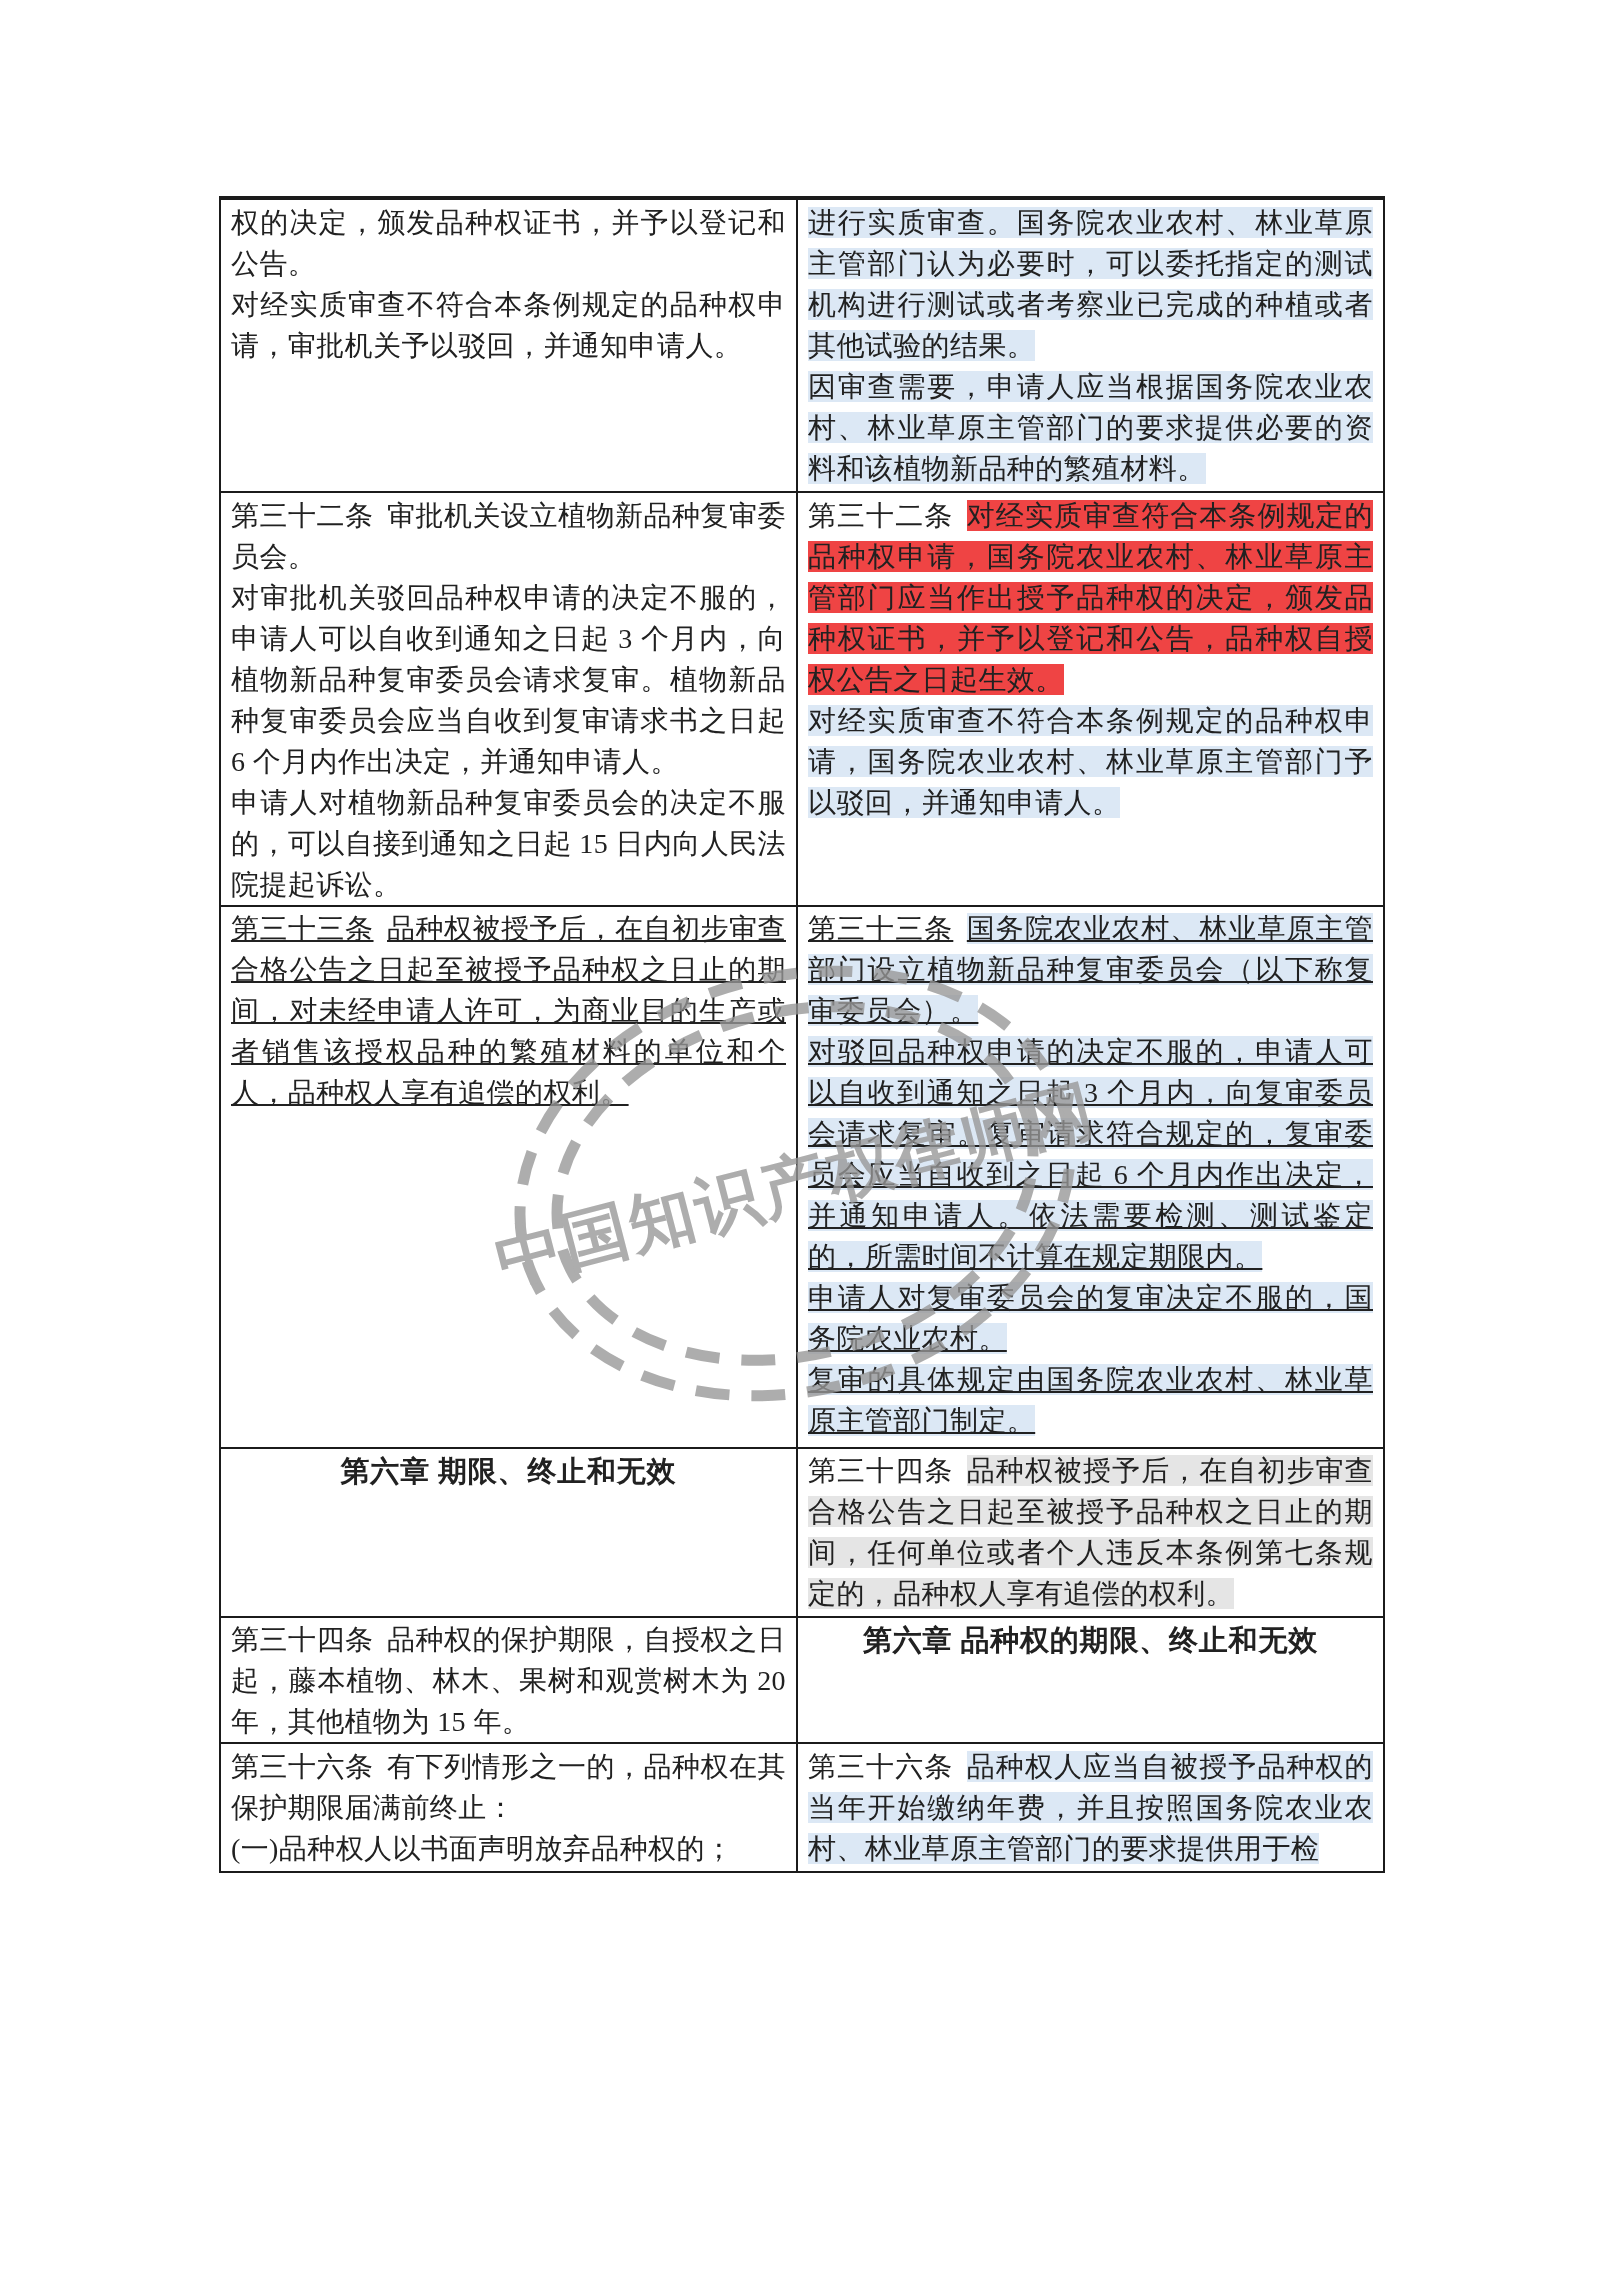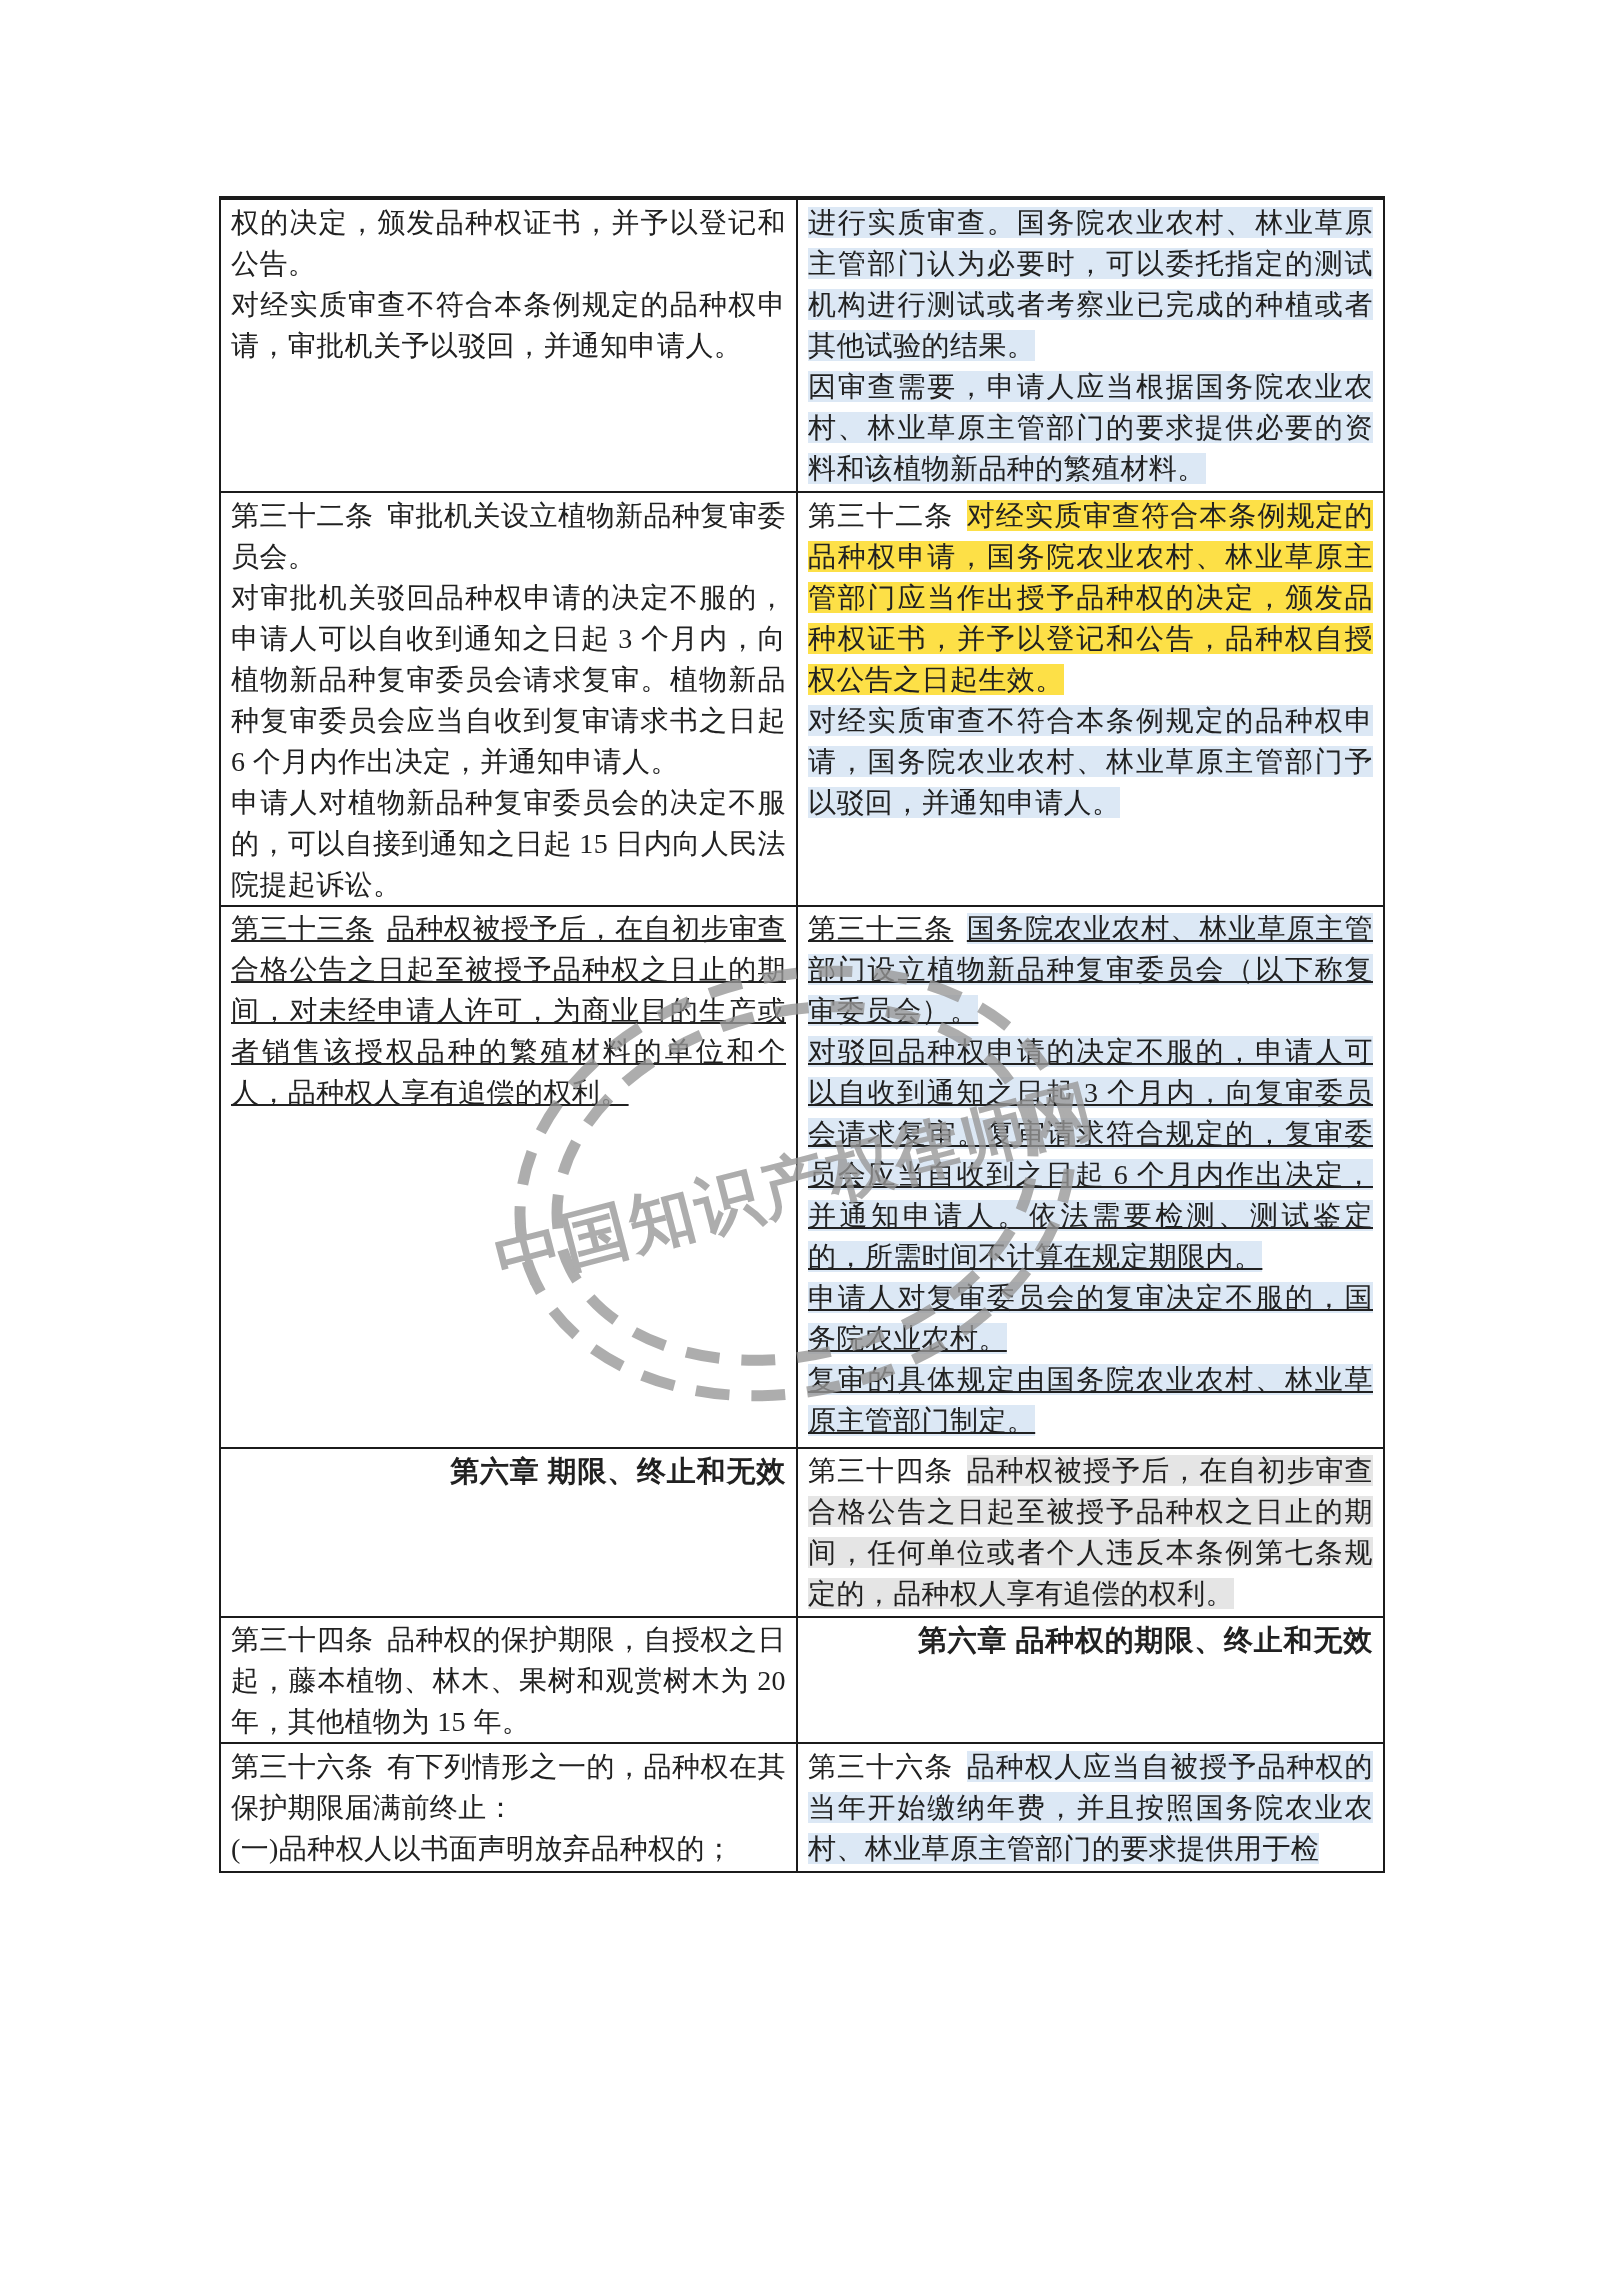--- a/index.html
+++ b/index.html
@@ -36,21 +36,21 @@
     text-align:justify;
     letter-spacing:0.4px;
   }
   .num{margin-right:13.5px;}
   .hl{background:#dce8f5;}
   .chapter{
     margin:0;
     font-size:29px;
     line-height:42px;
     font-weight:bold;
-    text-align:right;
+    text-align:center;
     letter-spacing:0.8px;
   }
   .watermark{
     position:absolute;left:467px;top:923px;width:656px;height:521px;
     pointer-events:none;opacity:0.78;z-index:5;
   }
 </style>
 </head>
 <body>
 
@@ -74,21 +74,21 @@
       </td>
     </tr>
 
     <tr class="r1">
       <td>
         <p class="para"><span class="num">第三十二条</span><span>审批机关设立植物新品种复审委员会。</span></p>
         <p class="para"><span>对审批机关驳回品种权申请的决定不服的，申请人可以自收到通知之日起 3 个月内，向植物新品种复审委员会请求复审。植物新品种复审委员会应当自收到复审请求书之日起 6 个月内作出决定，并通知申请人。</span></p>
         <p class="para"><span>申请人对植物新品种复审委员会的决定不服的，可以自接到通知之日起 15 日内向人民法院提起诉讼。</span></p>
       </td>
       <td>
-        <p class="para"><span class="num">第三十二条</span><span class="hl" style="background-color: #fde047;">对经实质审查符合本条例规定的品种权申请，国务院农业农村、林业草原主管部门应当作出授予品种权的决定，颁发品种权证书，并予以登记和公告，品种权自授权公告之日起生效。</span></p>
+        <p class="para"><span class="num">第三十二条</span><span class="hl" style="background-color: #ef4444;">对经实质审查符合本条例规定的品种权申请，国务院农业农村、林业草原主管部门应当作出授予品种权的决定，颁发品种权证书，并予以登记和公告，品种权自授权公告之日起生效。</span></p>
         <p class="para"><span class="hl" style="background-color: rgb(220, 232, 245);">对经实质审查不符合本条例规定的品种权申请，国务院农业农村、林业草原主管部门予以驳回，并通知申请人。</span></p>
       </td>
     </tr>
 
     <tr class="r2">
       <td>
         <p class="para"><span class="num">第三十三条</span><span>品种权被授予后，在自初步审查合格公告之日起至被授予品种权之日止的期间，对未经申请人许可，为商业目的生产或者销售该授权品种的繁殖材料的单位和个人，品种权人享有追偿的权利。</span></p>
       </td>
       <td>
         <p class="para"><span class="num">第三十三条</span><span class="hl" style="background-color: rgb(220, 232, 245);">国务院农业农村、林业草原主管部门设立植物新品种复审委员会（以下称复审委员会）。</span></p>

